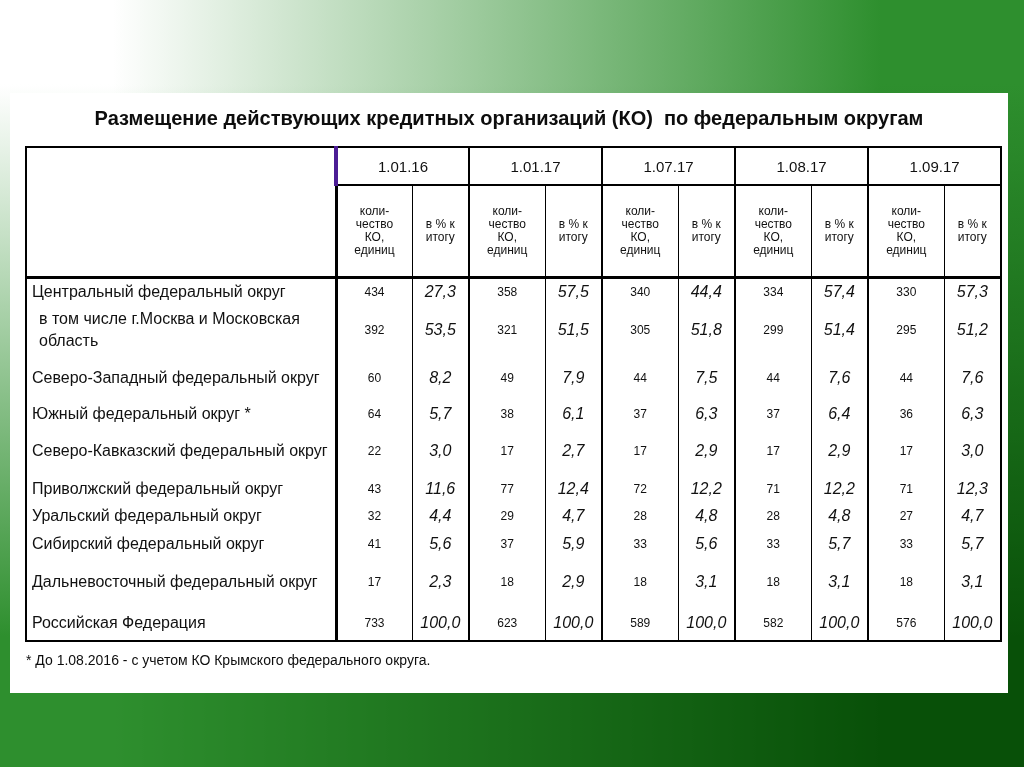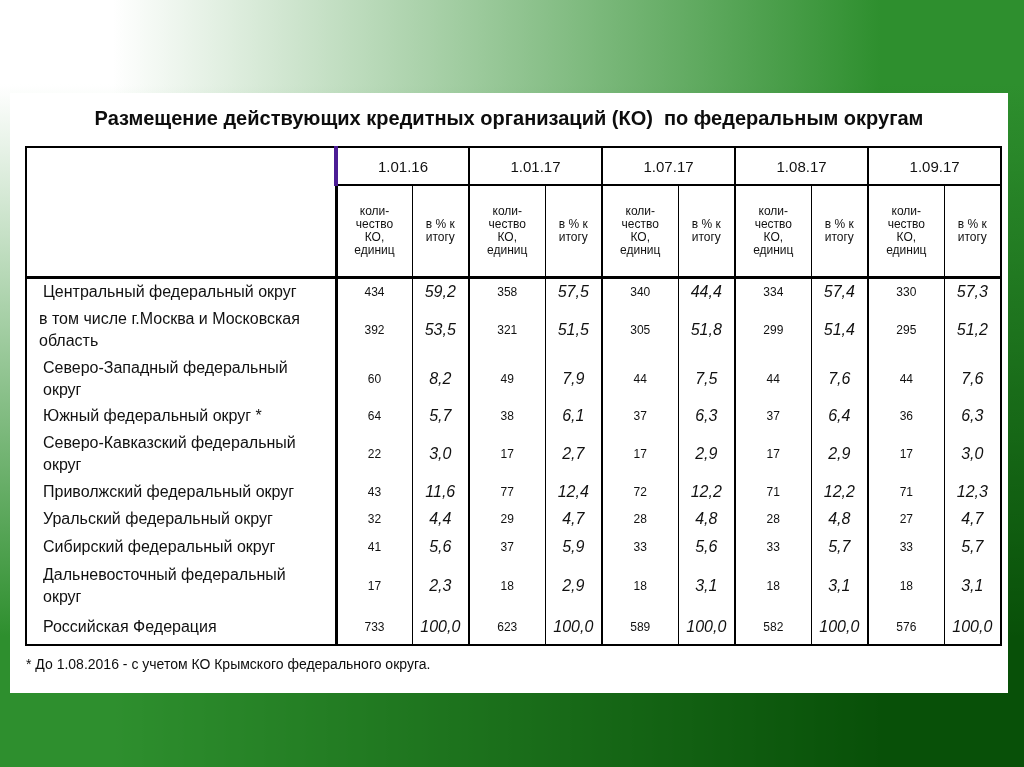--- a/index.html
+++ b/index.html
@@ -39,21 +39,21 @@
   th.date-cell.first{border-left:4px solid #4c1d95;}
   th.sub-cell{
     font-size:12px;line-height:13px;white-space:pre-line;height:92px;
     border-bottom:3px solid #000;
   }
   th.sub-cell.count{border-left:2px solid #000;}
   th.sub-cell.count.first{border-left:3px solid #000;}
   th.sub-cell.pct{border-left:1px solid #000;}
   td.name{
     text-align:left;font-size:16px;line-height:22px;
-    padding-left:16px;padding-right:6px;
+    padding-left:5px;padding-right:6px;
   }
   td.name.indent{padding-left:12px;}
   td.num{font-size:12px;border-left:2px solid #000;}
   td.num.first{border-left:3px solid #000;}
   td.pct{font-size:16px;font-style:italic;border-left:1px solid #000;}
   .footnote{margin:10px 12px 0 16px;font-size:14px;color:#0d0d0d;}
 </style>
 </head>
 <body>
 
@@ -116,21 +116,21 @@
 КО,
 единиц</th>
             <th class="sub-cell pct">в % к
 итогу</th>
           </tr>
         </thead>
       <tbody>
           <tr style="height: 24px;">
             <td class="name">Центральный федеральный округ</td>
             <td class="num first">434</td>
-            <td class="pct">59,2</td>
+            <td class="pct">27,3</td>
             <td class="num">358</td>
             <td class="pct">57,5</td>
             <td class="num">340</td>
             <td class="pct">44,4</td>
             <td class="num">334</td>
             <td class="pct">57,4</td>
             <td class="num">330</td>
             <td class="pct">57,3</td>
           </tr>
           <tr style="height: 50px;">

